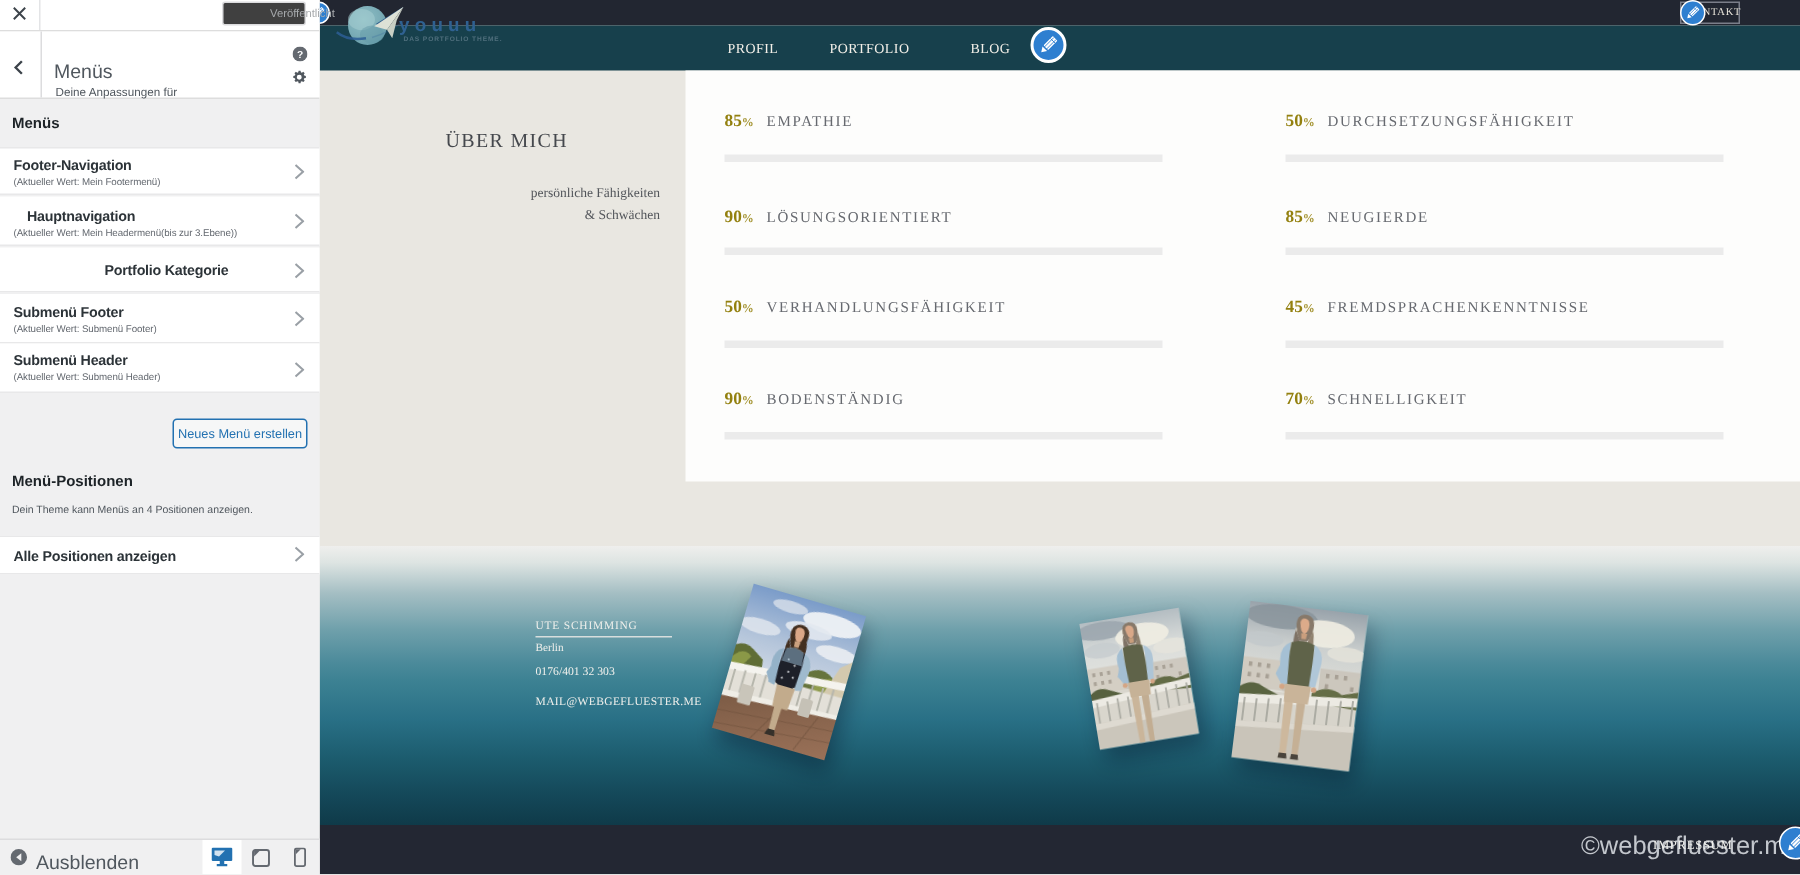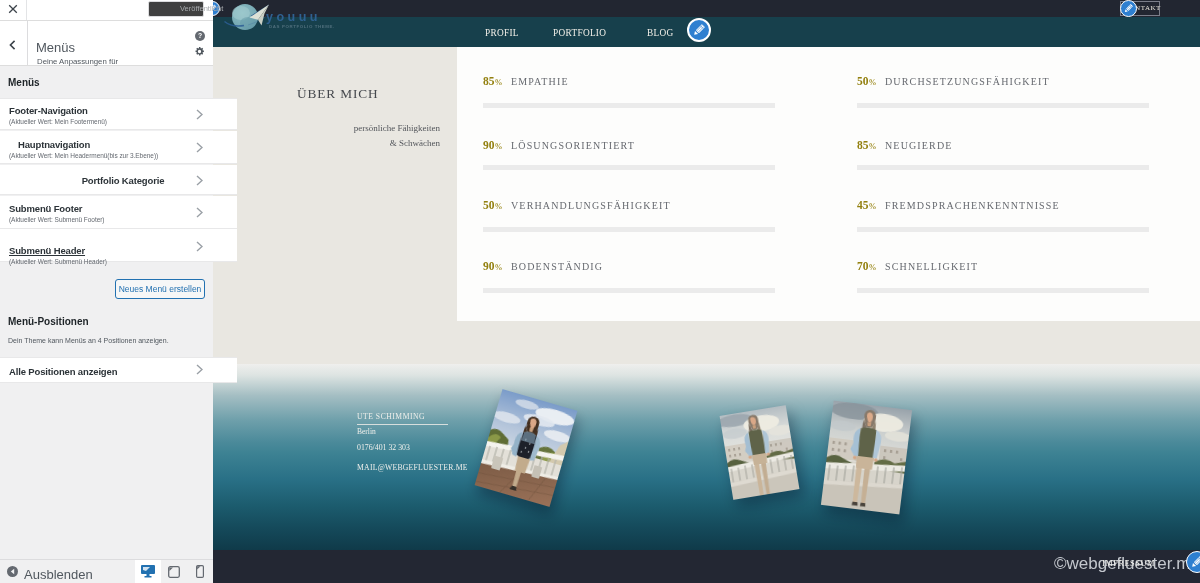--- a/index.html
+++ b/index.html
@@ -26,21 +26,21 @@
       #4b8a9a 42%,#3d8293 48%,#297086 62%,#1c5c6e 76%,#154a5b 88%,#0f3a49 100%);}
   #botbar{position:absolute;left:0;top:550px;width:987px;height:33px;background:#232733;}
   .ftxt{font-family:"Liberation Serif",serif;color:#f0f0ec;}
   .photo{position:absolute;box-shadow:4px 8px 14px rgba(0,10,30,.35);filter:blur(0.3px);}
   
   #sidebar{position:absolute;left:0;top:0;width:213px;height:583px;background:#f0f0f1;}
   #sb-top{position:absolute;left:0;top:0;width:213px;height:21px;background:#fff;
     border-bottom:1px solid #ddd;box-sizing:border-box;}
   #sb-head{position:absolute;left:0;top:21px;width:213px;height:45px;background:#fff;
     border-bottom:1px solid #ddd;box-sizing:border-box;}
-  .menurow{position:absolute;left:0;width:237px;background:#fff;}
+  .menurow{position:absolute;left:0;width:213px;background:#fff;}
   .mr-title{font-size:9.5px;font-weight:bold;color:#2c3338;letter-spacing:-0.15px;}
   .mr-sub{font-size:6.5px;color:#646970;letter-spacing:-0.05px;}
 </style>
 </head>
 <body>
 <div id="root">
 
   <div id="preview">
     <div id="topbar"></div>
     <div id="teal"></div>
@@ -404,21 +404,21 @@
       <div class="mr-sub" style="margin:2px 0 0 9px;">(Aktueller Wert: Mein Headermenü(bis zur 3.Ebene))</div>
     </div>
     <div class="menurow" style="top:165px;height:30px;border-bottom:1px solid #e8e8e9;box-sizing:border-box;text-align:center;">
       <div class="mr-title" style="margin:10px 0 0 9px;">Portfolio Kategorie</div>
     </div>
     <div class="menurow" style="top:196px;height:33px;border-bottom:1px solid #e8e8e9;box-sizing:border-box;">
       <div class="mr-title" style="margin:7px 0 0 9px;">Submenü Footer</div>
       <div class="mr-sub" style="margin:2px 0 0 9px;">(Aktueller Wert: Submenü Footer)</div>
     </div>
     <div class="menurow" style="top:229px;height:33px;border-bottom:1px solid #e8e8e9;box-sizing:border-box;">
-      <div class="mr-title" style="margin:16px 0 0 9px;text-decoration:underline;">Submenü Header</div>
+      <div class="mr-title" style="margin:6px 0 0 9px;">Submenü Header</div>
       <div class="mr-sub" style="margin:2px 0 0 9px;">(Aktueller Wert: Submenü Header)</div>
     </div>
     <svg class="abs chevsvg" style="left:196px;top:109px;" width="7" height="11" viewBox="0 0 7 11">
         <path d="M1 1 L6 5.5 L1 10" stroke="#9aa0a6" stroke-width="1.4" fill="none"></path>
       </svg>
     <svg class="abs" style="left:196px;top:142px;" width="7" height="11" viewBox="0 0 7 11">
         <path d="M1 1 L6 5.5 L1 10" stroke="#9aa0a6" stroke-width="1.4" fill="none"></path>
       </svg>
     <svg class="abs" style="left:196px;top:175px;" width="7" height="11" viewBox="0 0 7 11">
         <path d="M1 1 L6 5.5 L1 10" stroke="#9aa0a6" stroke-width="1.4" fill="none"></path>

